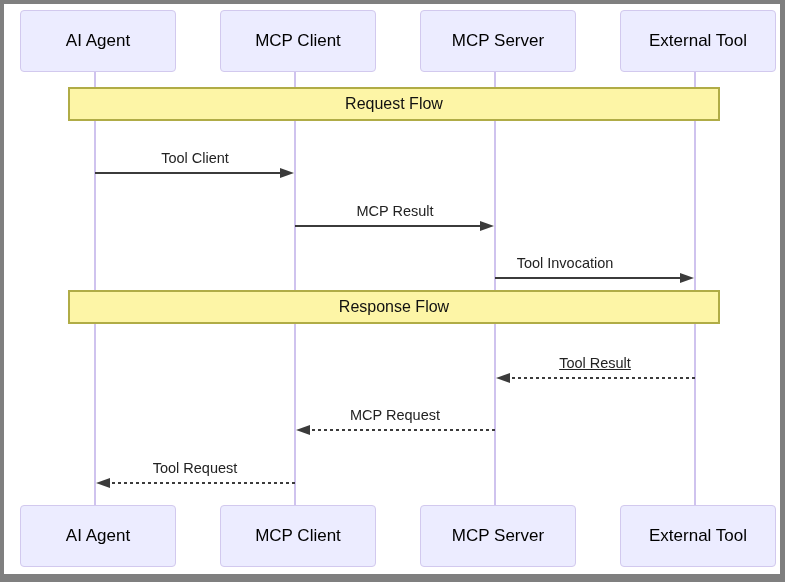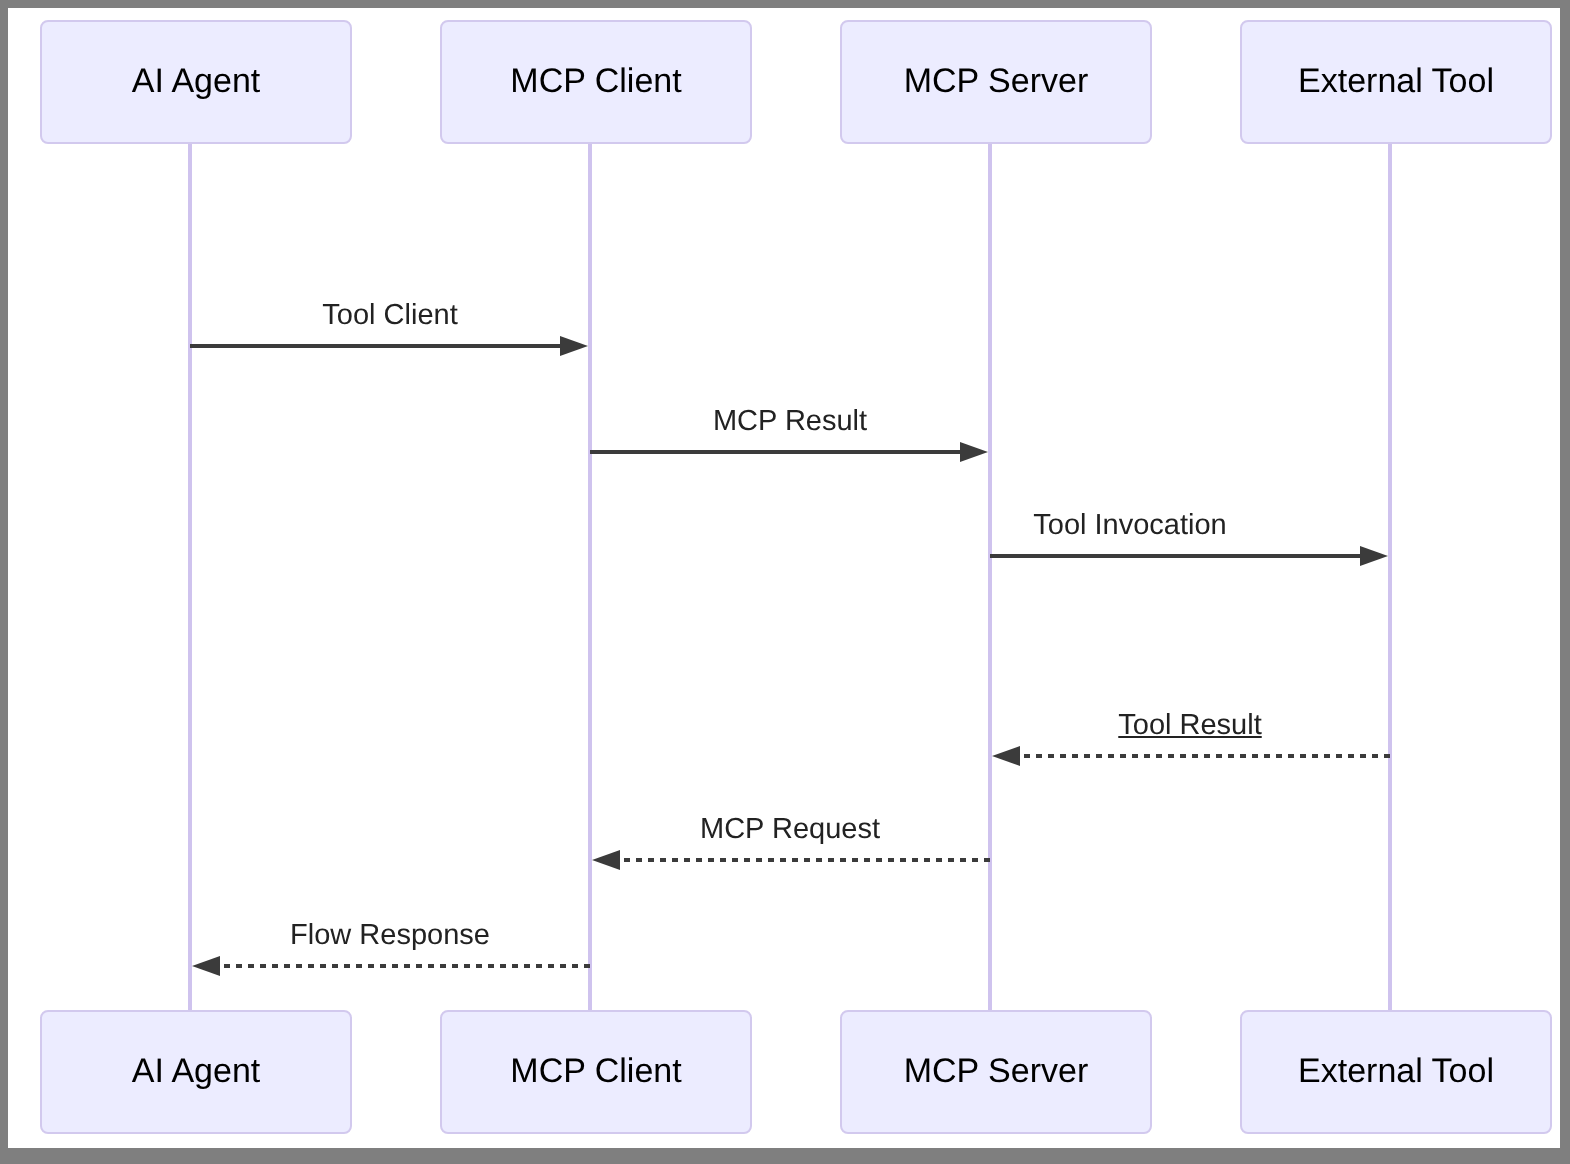--- a/index.html
+++ b/index.html
@@ -87,26 +87,32 @@
         </g>
         <g>
           <line x1="491" y1="426" x2="303" y2="426" stroke="#3b3b3b" stroke-width="2" stroke-dasharray="3,3"></line>
           <polygon points="292,426 306,421 306,431" fill="#3b3b3b"></polygon>
         </g>
         <g>
           <line x1="291" y1="479" x2="103" y2="479" stroke="#3b3b3b" stroke-width="2" stroke-dasharray="3,3"></line>
           <polygon points="92,479 106,474 106,484" fill="#3b3b3b"></polygon>
         </g>
       </svg>
+      <div class="banner" style="left: 64px; top: 83px; width: 652px; height: 34px; background: rgb(253, 245, 166); border-color: rgb(176, 172, 70);">
+        <span>Request Flow</span>
+      </div>
+      <div class="banner" style="left: 64px; top: 286px; width: 652px; height: 34px; background: rgb(253, 245, 166); border-color: rgb(176, 172, 70);">
+        <span>Response Flow</span>
+      </div>
       <div class="msg-label" style="left: 191px; top: 162px;">Tool Client</div>
       <div class="msg-label" style="left: 391px; top: 215px;">MCP Result</div>
       <div class="msg-label" style="left: 561px; top: 267px;">Tool Invocation</div>
       <div class="msg-label" style="left: 591px; top: 367px; text-decoration: underline;">Tool Result</div>
       <div class="msg-label" style="left: 391px; top: 419px;">MCP Request</div>
-      <div class="msg-label" style="left: 191px; top: 472px;">Flow Response</div>
+      <div class="msg-label" style="left: 191px; top: 472px;">Tool Request</div>
       <div class="actor-box" style="left: 16px; top: 6px; background: rgb(236, 236, 255); border-color: rgb(210, 201, 238);">
         <span>AI Agent</span>
       </div>
       <div class="actor-box" style="left: 16px; top: 501px; background: rgb(236, 236, 255); border-color: rgb(210, 201, 238);">
         <span>AI Agent</span>
       </div>
       <div class="actor-box" style="left: 216px; top: 6px; background: rgb(236, 236, 255); border-color: rgb(210, 201, 238);">
         <span>MCP Client</span>
       </div>
       <div class="actor-box" style="left: 216px; top: 501px; background: rgb(236, 236, 255); border-color: rgb(210, 201, 238);">

